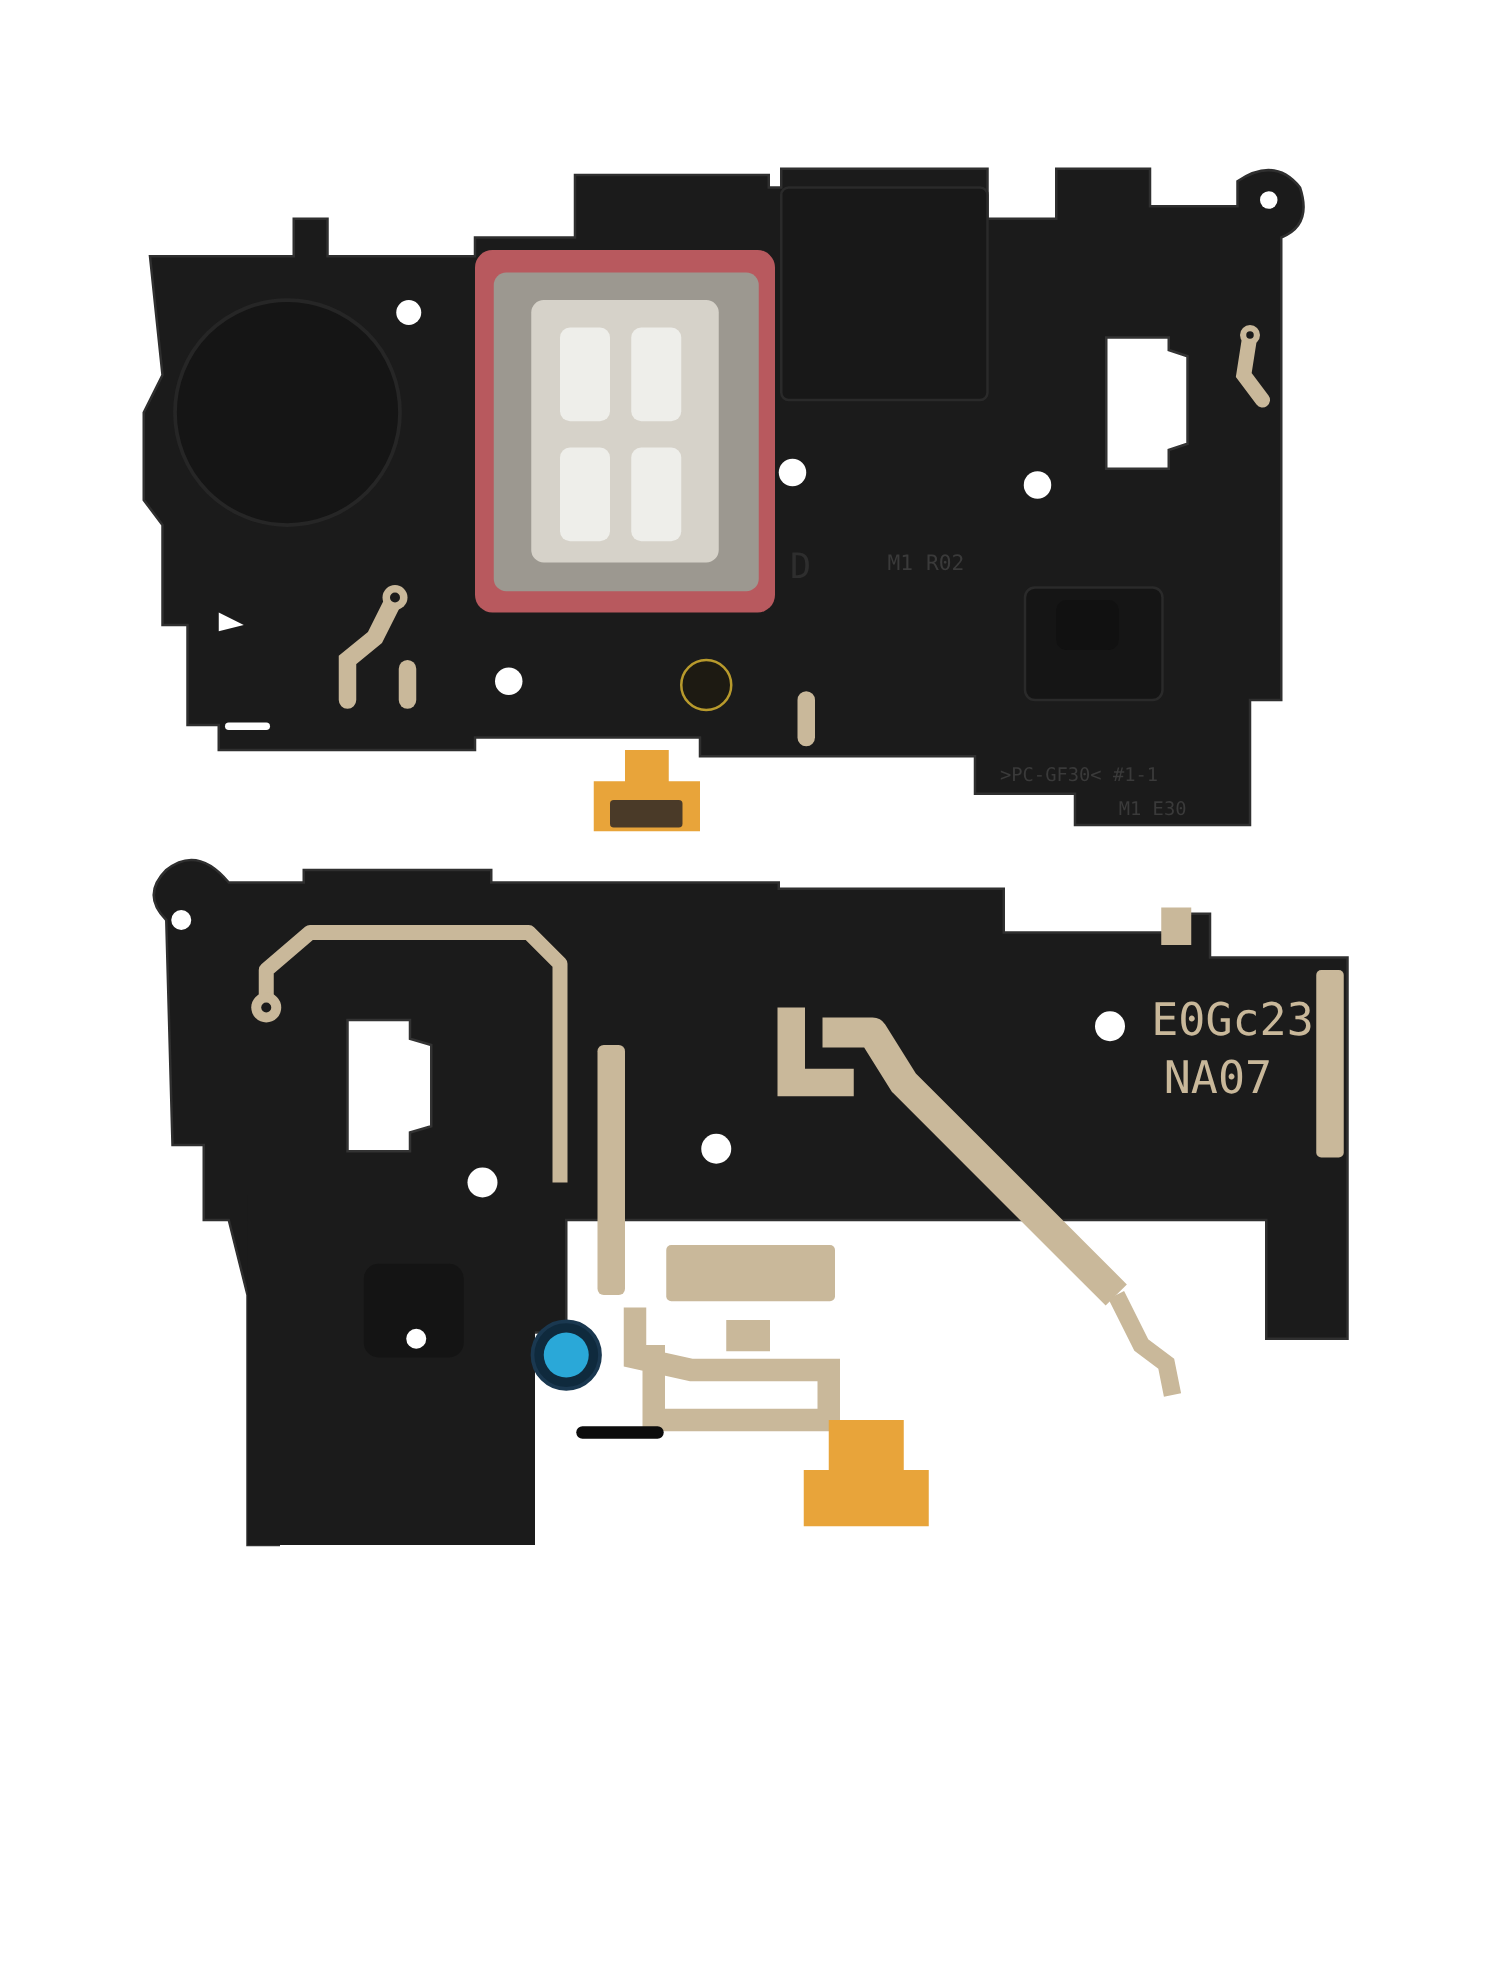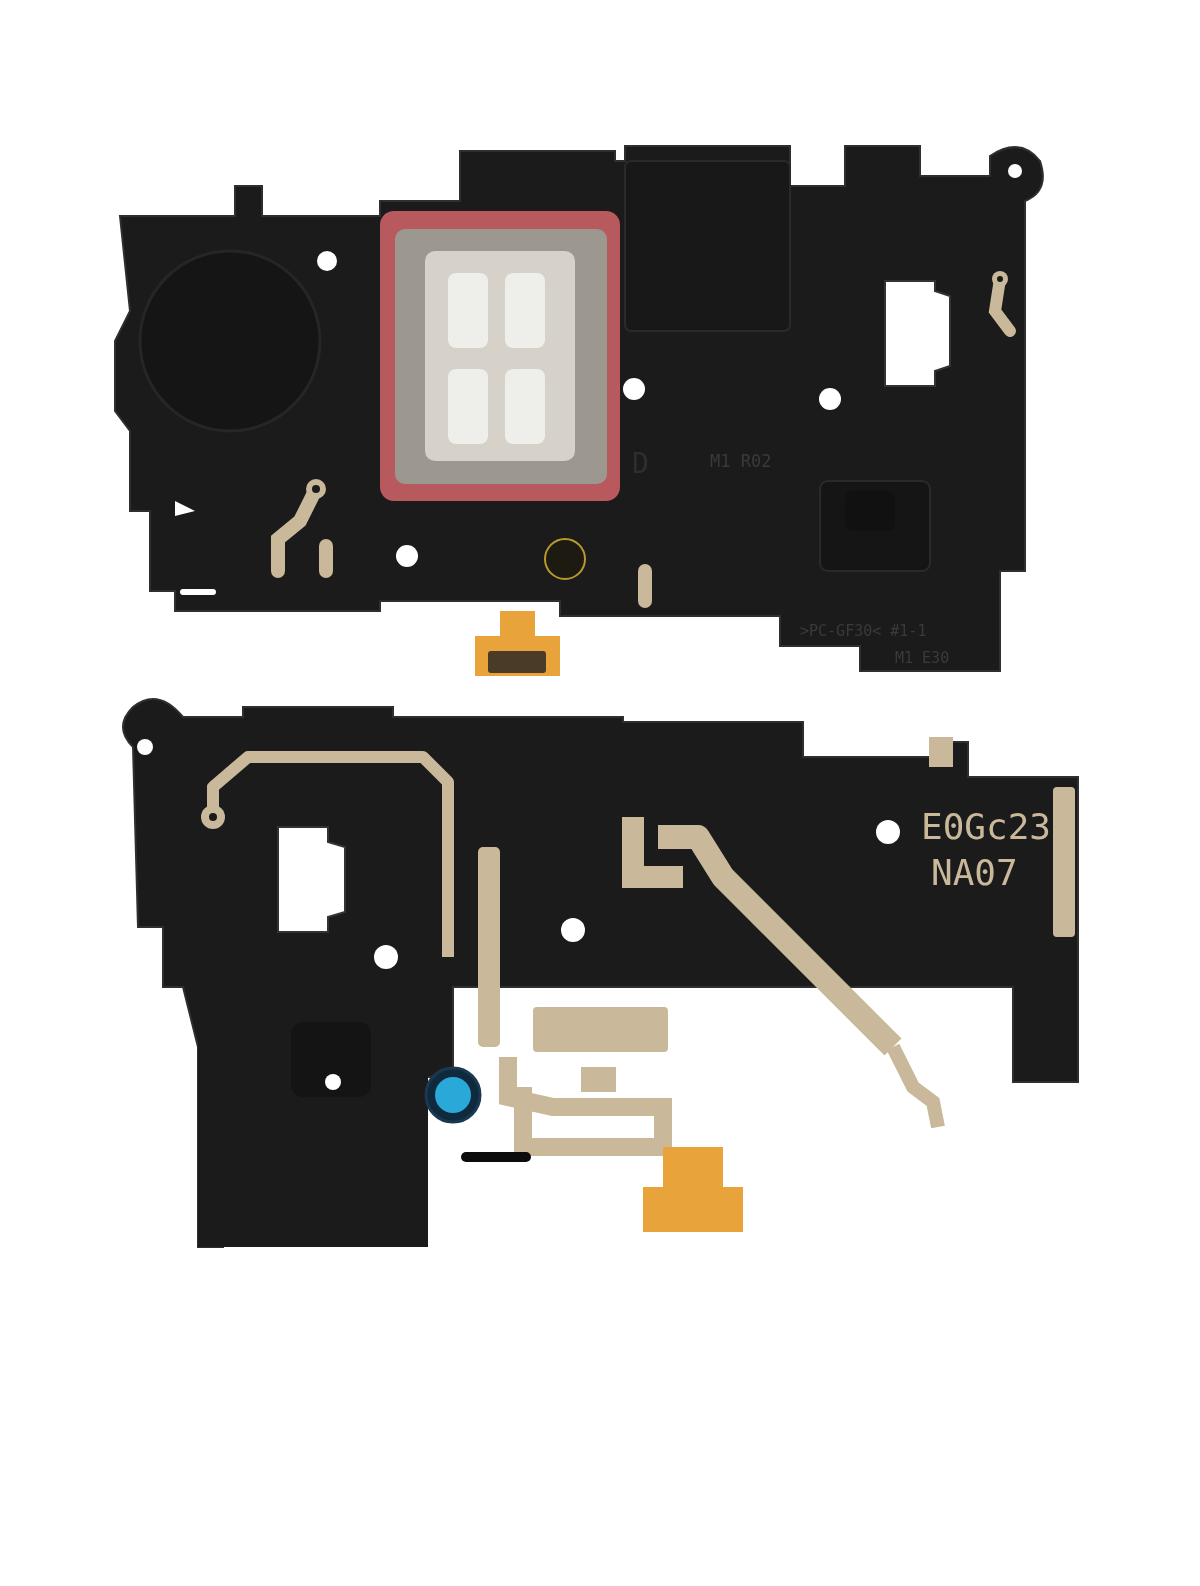--- a/index.html
+++ b/index.html
@@ -1,17 +1,17 @@
 <!DOCTYPE html>
 <html><head>
 <meta charset="utf-8">
 <style>
   html, body { margin:0; padding:0; background:#ffffff; }
   body { width:1200px; height:1586px; position:relative; overflow:hidden; font-family:"Liberation Sans", sans-serif; }
-  .part { position:absolute;margin-top:11px; }
+  .part { position:absolute; }
   svg { display:block; }
   .mark { font-family:"DejaVu Sans Mono", monospace; }
 </style>
 </head>
 <body>
 
 <div class="part" style="left:0;top:0;width:1200px;height:680px;">
   <svg width="1200" height="680" viewBox="0 0 1200 680">
 
     <path d="M120 205 L235 205 L235 175 L262 175 L262 205 L380 205 L380 190 L460 190 L460 140 L615 140 L615 150 L625 150 L625 135 L790 135 L790 175 L845 175 L845 135 L920 135 L920 165 L990 165 L990 145 Q1020 125 1040 150 Q1050 180 1025 190 L1025 560 L1000 560 L1000 660 L860 660 L860 635 L780 635 L780 605 L560 605 L560 590 L380 590 L380 600 L175 600 L175 580 L150 580 L150 500 L130 500 L130 420 L115 400 L115 330 L130 300 Z" fill="#1b1b1b" stroke="#2f2f2f" stroke-width="2"></path>

